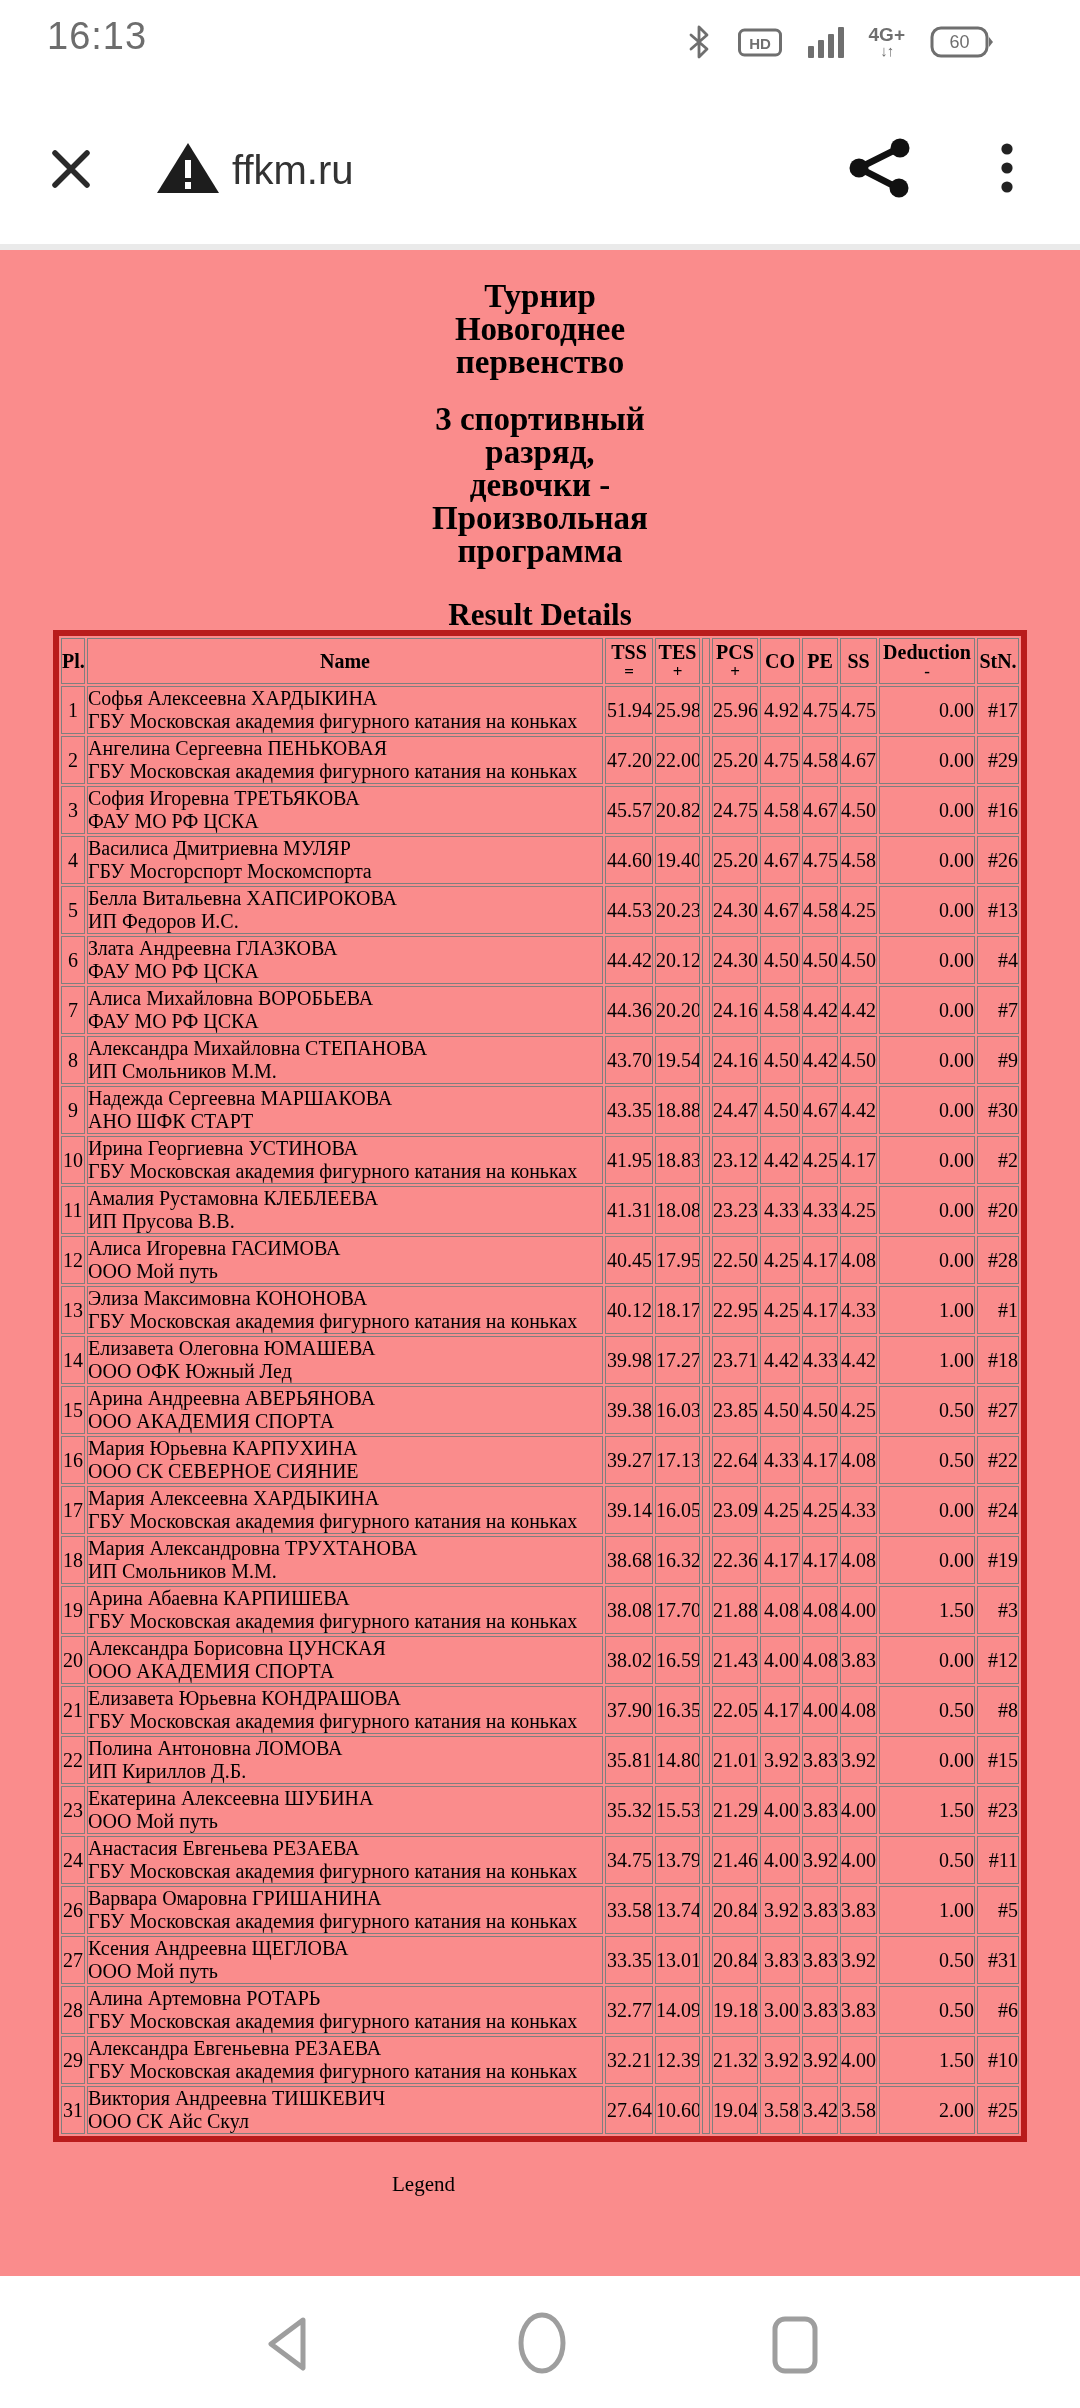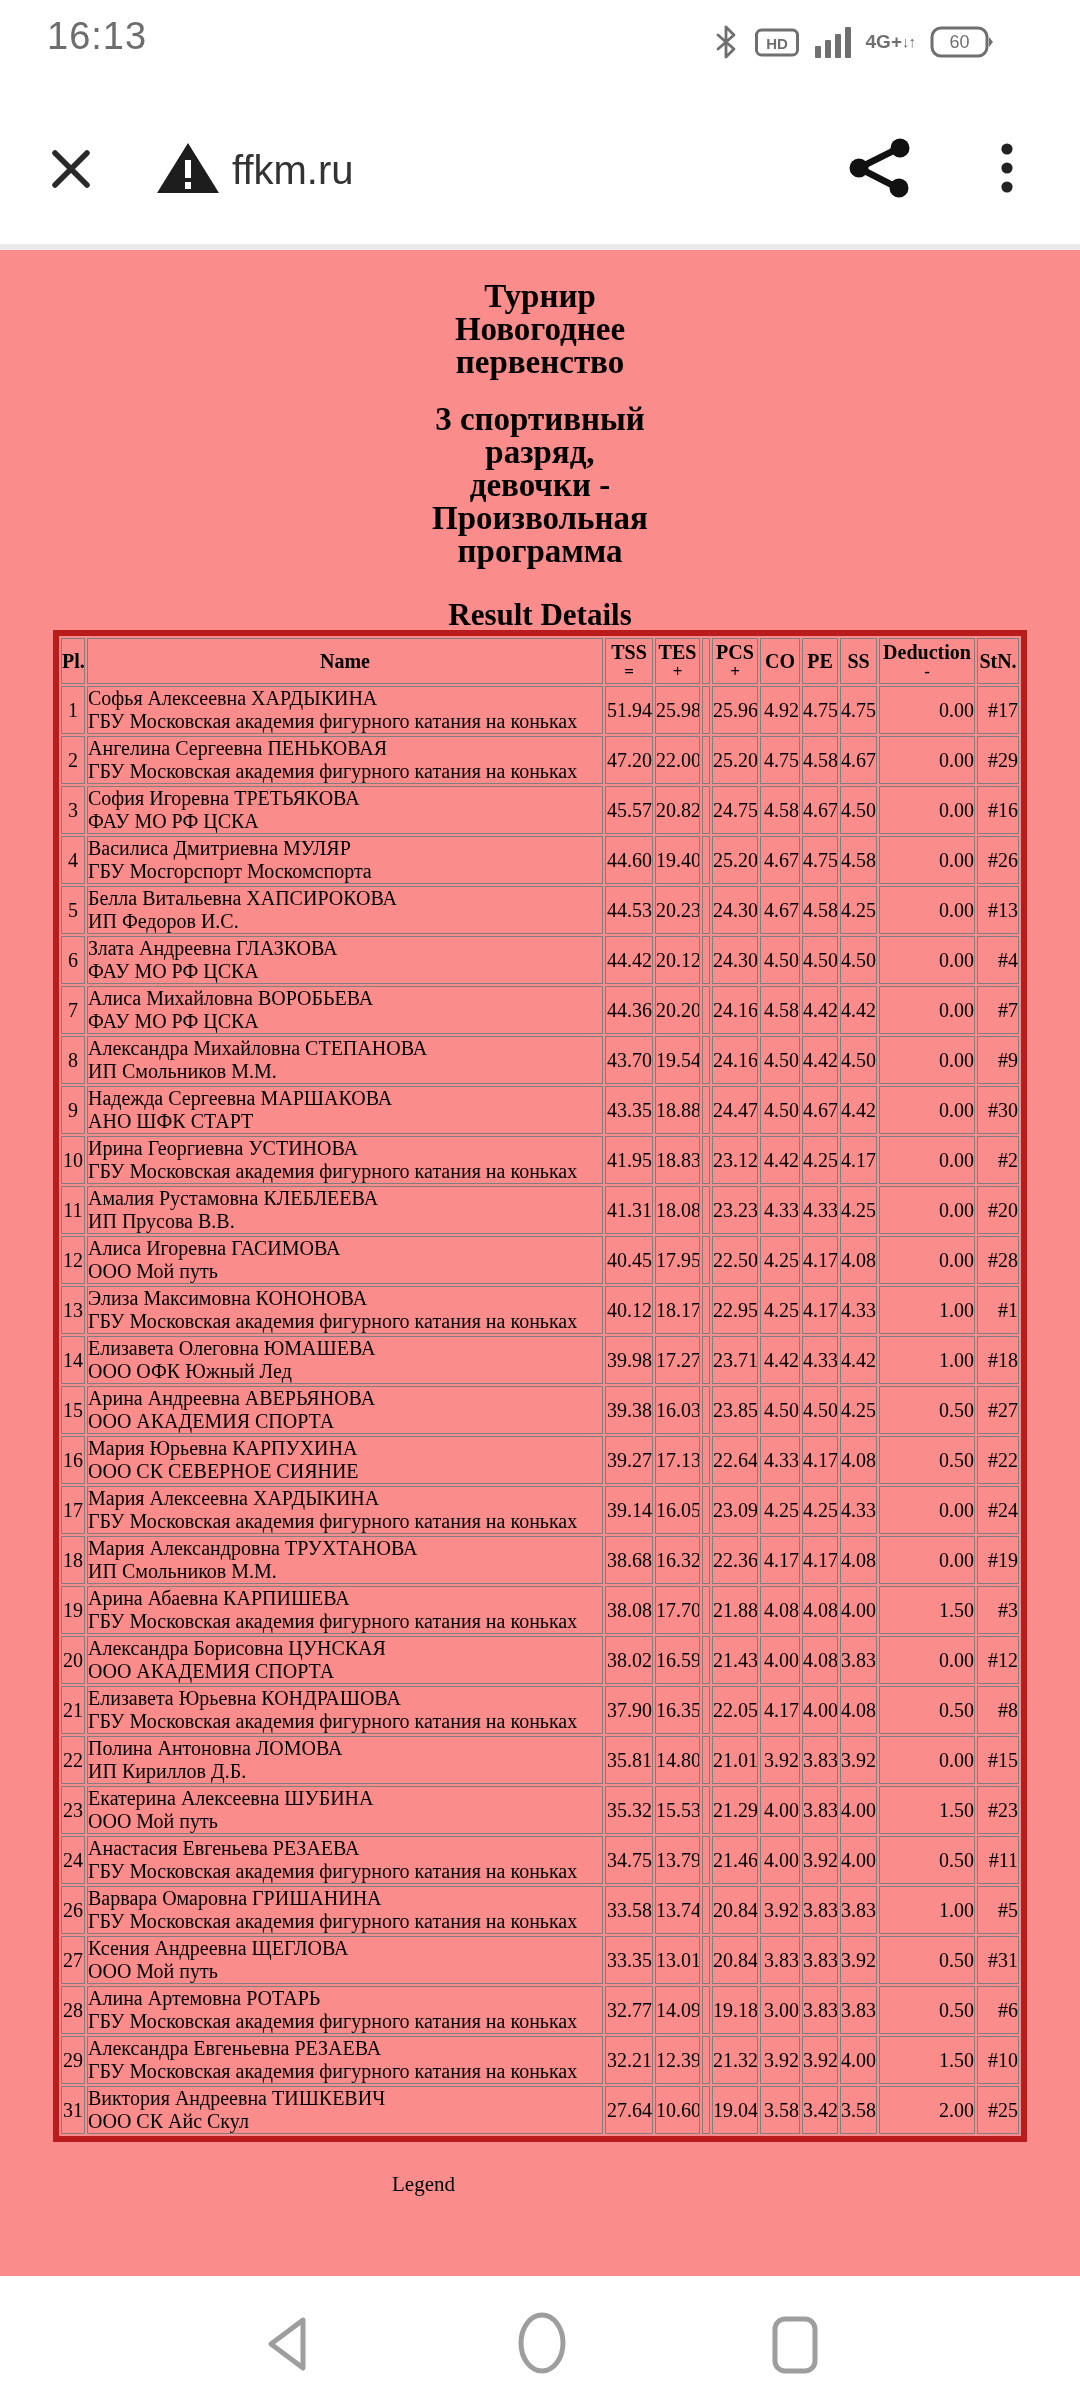--- a/index.html
+++ b/index.html
@@ -7,25 +7,25 @@
     width:1080px;height:2408px;position:relative;overflow:hidden;
     background:#ffffff;font-family:"Liberation Serif",serif;color:#000;
   }
   
   .time{
     position:absolute;left:47px;top:14px;
     font:400 38px/44px "Liberation Sans",sans-serif;color:#6d6d6d;letter-spacing:1px;text-align:center;
   }
   .status-icons{
     position:absolute;top:20px;right:84px;height:44px;
-    display:flex;align-items:center;gap:15px;color:#6f6f6f;
+    display:flex;align-items:center;gap:25px;color:#6f6f6f;
   }
   .sig-bars{display:flex;align-items:flex-end;gap:4px;height:32px;}
   .sig-bars i{display:block;width:6px;background:#6f6f6f;border-radius:1px;}
-  .net4g{display:flex;flex-direction:row;align-items:center;font-family:"Liberation Sans",sans-serif;color:#6f6f6f;}
+  .net4g{display:flex;flex-direction:column;align-items:center;font-family:"Liberation Sans",sans-serif;color:#6f6f6f;}
   .net4g .g{font-size:19px;font-weight:bold;line-height:18px;}
   .net4g .a{font-size:15px;line-height:14px;letter-spacing:-1px;}
   
   .close-btn{position:absolute;left:48px;top:146px;cursor:pointer;}
   .site-warning{position:absolute;left:156px;top:142px;cursor:pointer;}
   .url-text{
     position:absolute;left:232px;top:144px;
     font:400 40px/52px "Liberation Sans",sans-serif;color:#333;cursor:pointer;
   }
   .share-btn{position:absolute;left:846px;top:136px;cursor:pointer;}

